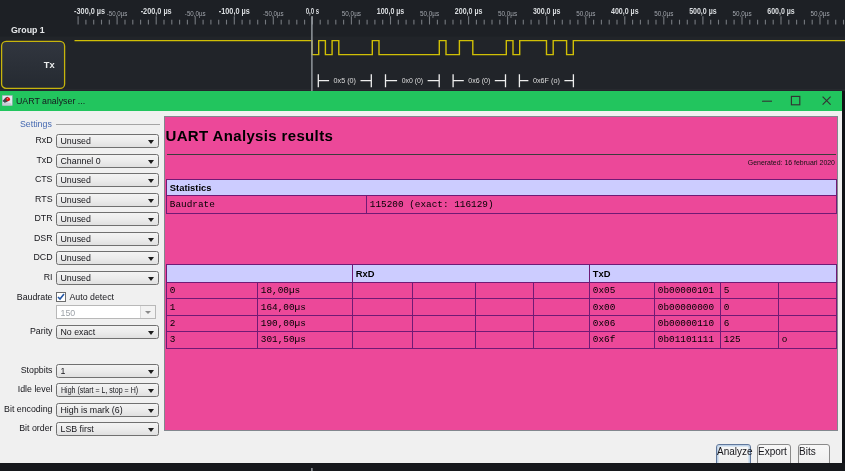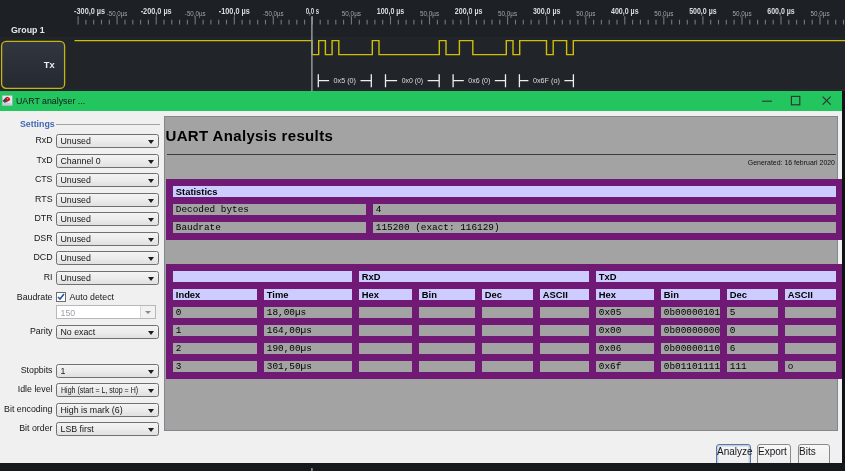--- a/index.html
+++ b/index.html
@@ -8,21 +8,21 @@
 
 #dlg { position:absolute; left:0; top:91px; width:842px; height:371.5px; background:#f0f0f0; }
 #titlebar { position:absolute; left:0; top:0; width:100%; height:20px; background:#22c55e; }
 #title { position:absolute; left:16px; top:5px; font-size:8.8px; color:#16161d; }
 #icon { position:absolute; left:2px; top:3.5px; width:10.5px; height:11px; }
 .winbtn { position:absolute; top:0; height:20px; }
 #contents { position:absolute; left:0; top:20px; width:100%; height:351.5px; background:#f0f0f0; }
 
 
 .settings-hdr { position:absolute; left:20px; top:7px; width:140px; line-height:8px; }
-.settings-lbl { color:#4468b0; font-weight:bold; font-size:8.8px; }
+.settings-lbl { color:#4468b0; font-weight:normal; font-size:8.8px; }
 .settings-line { position:absolute; left:55.5px; top:12.5px; width:104px; border-top:1px solid #a5a5a5; }
 .row { position:absolute; left:0; width:164px; height:14px; }
 .rlbl { position:absolute; right:111.5px; top:1px; font-size:8.8px; color:#15151a; white-space:nowrap; }
 .combo { position:absolute; left:55.5px; top:0; width:103px; height:14px;
   border:1px solid #707070; border-radius:2.5px;
   background:linear-gradient(#f3f3f3,#ececec 50%,#e0e0e0); }
 .ctext { position:absolute; left:4px; top:1px; font-size:8.8px; color:#15151a; white-space:nowrap; }
 .csqueeze { transform:scaleX(0.8); transform-origin:0 0; }
 .arr { position:absolute; right:3.5px; top:5px; width:0; height:0;
   border-left:3.6px solid transparent; border-right:3.6px solid transparent; border-top:4.2px solid #1c1c1c; }
@@ -31,27 +31,27 @@
 .cb svg { position:absolute; left:0.5px; top:0.5px; }
 .cbtext { position:absolute; left:14px; top:1px; font-size:8.8px; color:#15151a; white-space:nowrap; }
 .dcombo { position:absolute; left:55.5px; top:0; width:100.5px; height:14px; border:1px solid #b8b8b8; background:#fff;padding-left:16px; }
 .dtext { position:absolute; left:4px; top:1.5px; font-size:8.8px; color:#9da2a8; }
 .dbtn { position:absolute; right:0; top:0; width:15px; height:12px; background:#f2f2f2; border-left:1px solid #d9d9d9; }
 .darr { position:absolute; right:4px; top:4.5px; width:0; height:0;
   border-left:3.2px solid transparent; border-right:3.2px solid transparent; border-top:3.6px solid #8a8a8a; }
 
 
 #panel { position:absolute; left:164px; top:5px; width:674px; height:314.5px;
-  background:#a3a3a3; border:1px solid #82878e; overflow:hidden; }
+  background:#ec4899; border:1px solid #82878e; overflow:hidden; }
 #h1 { position:absolute; left:0.5px; top:10px; font-size:15px; font-weight:bold; color:#000;
   font-family:"Liberation Sans", sans-serif; letter-spacing:0.35px; }
 #hr { position:absolute; left:1.5px; top:37px; width:669.5px; border-top:1px solid #3c3c3c; }
 #gen { position:absolute; right:2.5px; top:42px; font-size:7.8px; color:#111; line-height:8px; transform:scaleX(0.89); transform-origin:100% 50%; }
 .tbl { position:absolute; border-collapse:collapse; table-layout:fixed; }
-.tbl td { border:7px solid #701a75; font-size:9.4px; padding:0 0 0 3px; vertical-align:middle;
+.tbl td { border:1px solid #701a75; font-size:9.4px; padding:0 0 0 3px; vertical-align:middle;
   overflow:hidden; white-space:nowrap;margin-top:9px; }
 .tbl tr.hdr td { background:#ccccff; }
 .tbl b { font-size:9.4px; }
 .mono { font-family:"Liberation Mono", monospace; font-size:9px; color:#000; }
 
 
 .btn { position:absolute; top:333px; height:29px; border:1px solid #8a8a8a; border-radius:3px;
   background:linear-gradient(#f7f7f7,#f0f0f0 55%,#e3e3e3);
   font-size:10px; color:#15151a; line-height:13.5px; }
 #btn-analyze { left:716px; width:34.5px; border-color:#61789c; box-shadow:inset 0 0 0 1.5px #bdd2e8; }
@@ -250,24 +250,20 @@
 <table class="tbl" style="left:165.8px;top:68.3px;width:670px">
 <colgroup>
             <col style="width:200px">
             <col style="width:470px">
           </colgroup>
 <tbody>
             <tr class="hdr" style="height:16px">
               <td colspan="2"><b>Statistics</b></td>
             </tr>
 <tr style="height:17.8px">
-              <td class="mono">Decoded bytes</td>
-              <td class="mono">4</td>
-            </tr>
-<tr style="height:17.8px">
               <td class="mono">Baudrate</td>
               <td class="mono">115200 (exact: 116129)</td>
             </tr>
 </tbody>
         </table>
 <table class="tbl" style="left:165.8px;top:153.3px;width:670px">
 <colgroup>
             <col style="width:91px">
             <col style="width:95px">
             <col style="width:60px">
@@ -278,32 +274,20 @@
             <col style="width:66px">
             <col style="width:58px">
             <col style="width:58px">
           </colgroup>
 <tbody>
             <tr class="hdr" style="height:17.8px">
               <td colspan="2"></td>
               <td colspan="4"><b>RxD</b></td>
               <td colspan="4"><b>TxD</b></td>
             </tr>
-<tr class="hdr" style="height:17.3px">
-              <td><b>Index</b></td>
-              <td><b>Time</b></td>
-              <td><b>Hex</b></td>
-              <td><b>Bin</b></td>
-              <td><b>Dec</b></td>
-              <td><b>ASCII</b></td>
-              <td><b>Hex</b></td>
-              <td><b>Bin</b></td>
-              <td><b>Dec</b></td>
-              <td><b>ASCII</b></td>
-            </tr>
 <tr style="height:16.4px">
               <td class="mono">0</td>
               <td class="mono">18,00µs</td>
               <td class="mono"></td>
               <td class="mono"></td>
               <td class="mono"></td>
               <td class="mono"></td>
               <td class="mono">0x05</td>
               <td class="mono">0b00000101</td>
               <td class="mono">5</td>
@@ -335,21 +319,21 @@
             </tr>
 <tr style="height:16.4px">
               <td class="mono">3</td>
               <td class="mono">301,50µs</td>
               <td class="mono"></td>
               <td class="mono"></td>
               <td class="mono"></td>
               <td class="mono"></td>
               <td class="mono">0x6f</td>
               <td class="mono">0b01101111</td>
-              <td class="mono">111</td>
+              <td class="mono">125</td>
               <td class="mono">o</td>
             </tr>
 </tbody>
         </table>
     <span class="btn" id="btn-analyze">Analyze</span>
     <span class="btn" id="btn-export">Export</span>
     <span class="btn" id="btn-close">Bits</span>
   </div>
 </div>
 <div id="rightsliver"></div>

